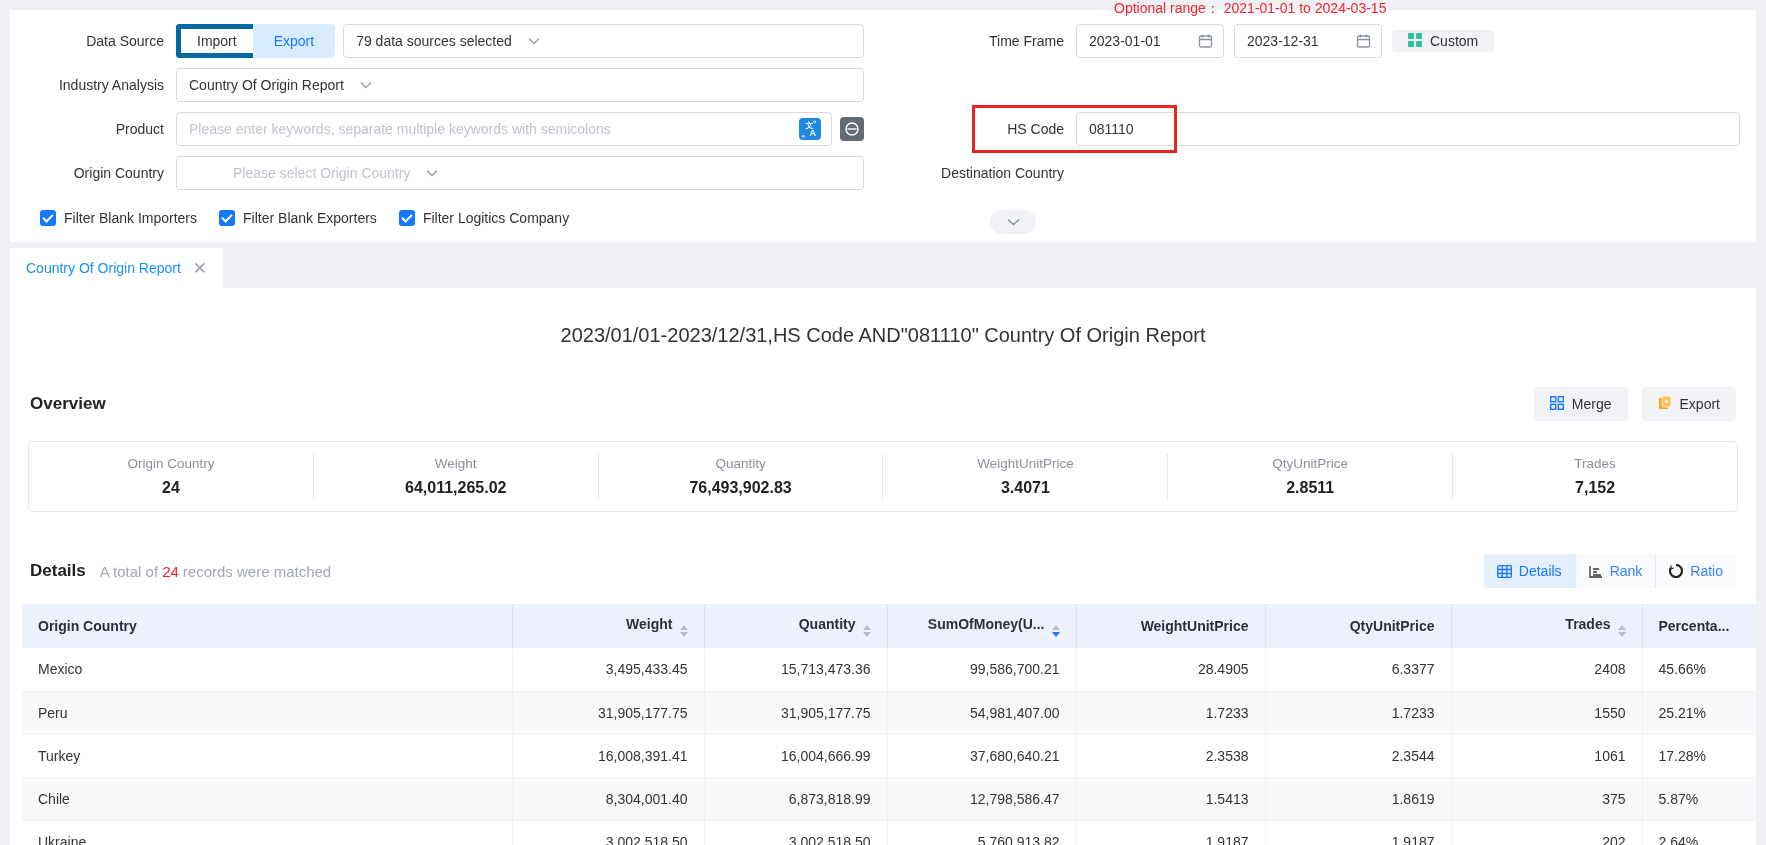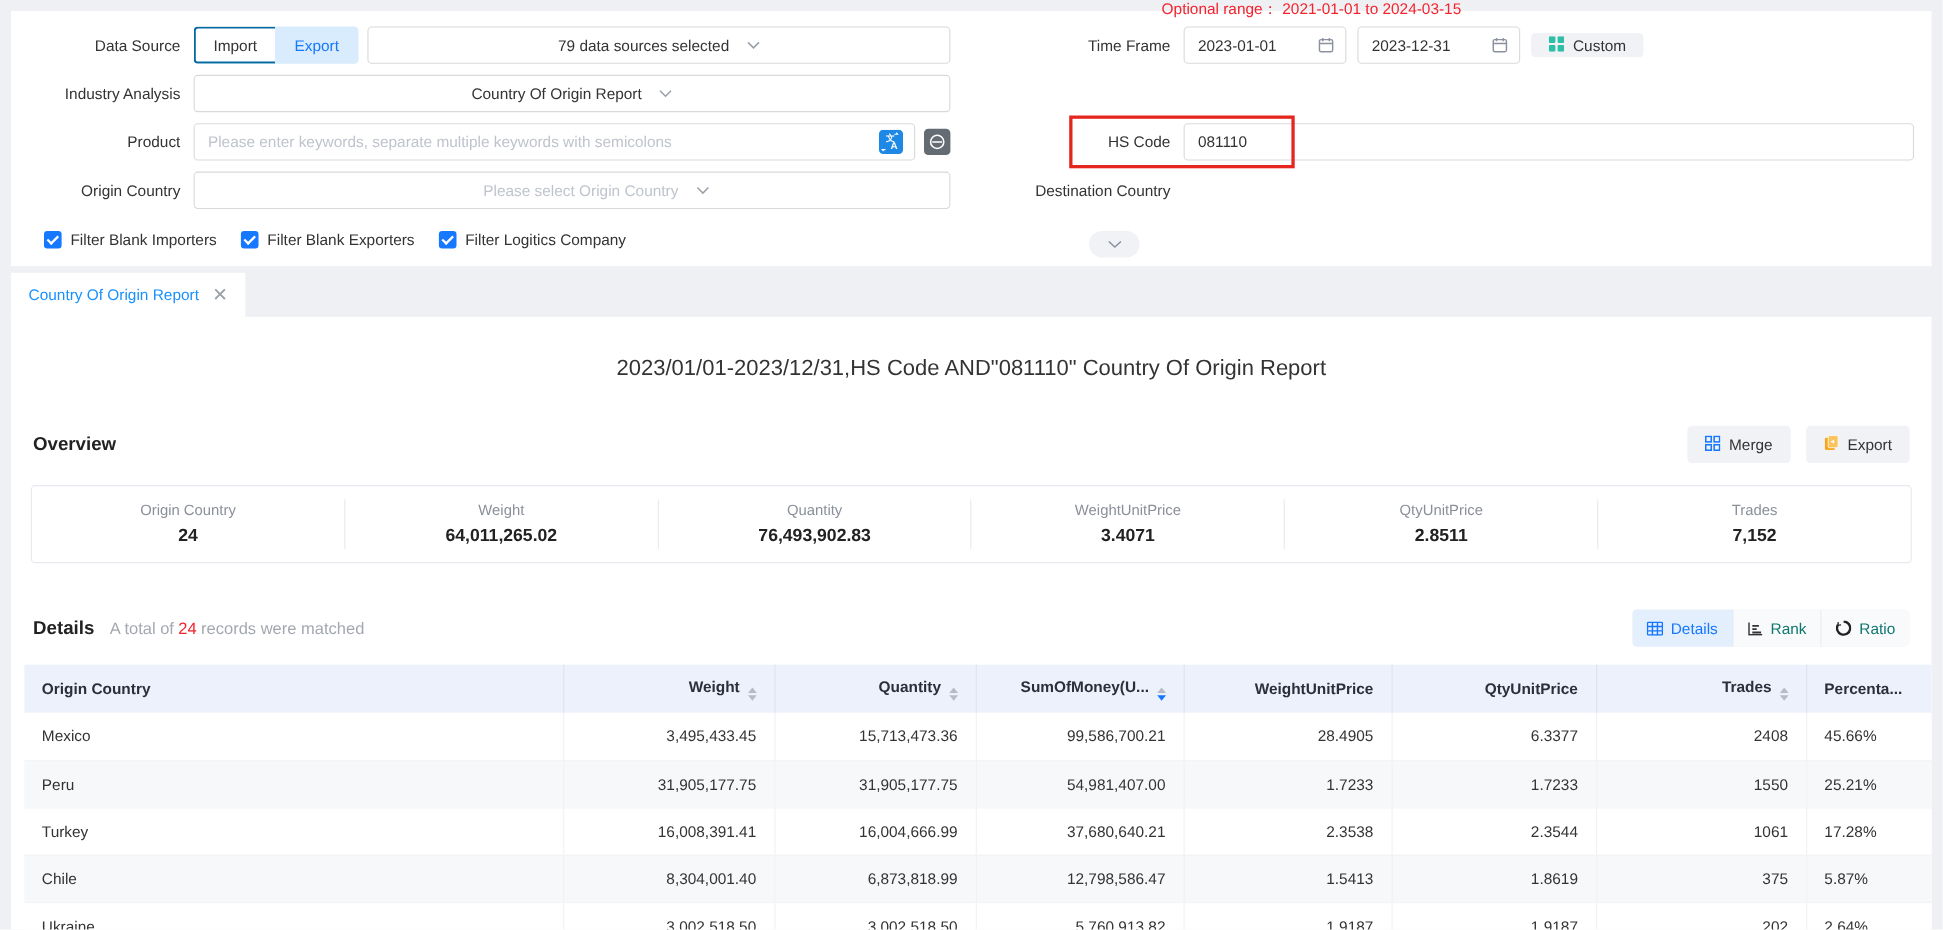--- a/index.html
+++ b/index.html
@@ -19,36 +19,36 @@
   .frow { display:flex; align-items:center; margin-bottom:10px; }
   .lbl { width:150px; text-align:right; padding-right:12px; color:#333; flex:none; }
   .lfield { width:688px; flex:none; display:flex; align-items:center; gap:8px; }
   .rlbl { width:212px; text-align:right; padding-right:12px; color:#333; flex:none; }
   .rfield { flex:1; display:flex; align-items:center; gap:10px; }
   .inputbox, .selectbox {
     height:34px; border:1px solid #d9d9d9; border-radius:4px;
     background:#fff; display:flex; align-items:center;
     padding:0 12px; width:100%; position:relative;
   }
-  .selectbox { justify-content:center; cursor:pointer;gap:16px; }
+  .selectbox { justify-content:flex-start; cursor:pointer;gap:16px; }
   .selectbox .val { color:#333; }
   .selectbox .ph, input::placeholder { color:#bfc4cc;margin-left:44px; }
   input { border:none; outline:none; width:100%; height:100%; font-size:14px; font-family:inherit; color:#333; background:transparent; }
   .chev svg { display:block; }
   
   .seg { display:flex; flex:none; }
   .seg-btn {
     height:34px; padding:12px 16px; display:flex; align-items:center;
-    border:2px solid #0369a1; background:#fff; cursor:pointer; color:#333;
+    border:5px solid #0369a1; background:#fff; cursor:pointer; color:#333;
   }
   .seg-btn.first { border-radius:4px 0 0 4px; border-right:none; }
   .seg-btn.active { background:#d9ecfd; border-color:#d9ecfd; color:#1677ff; border-radius:0 4px 4px 0; }
   
   .opt-range {
-    position:absolute; top:-10px; left:1046px;
+    position:absolute; top:-10px; left:1104px;
     color:#f5222d; font-size:14px; background:transparent; white-space:nowrap;
   }
   
   .datebox { width:148px; flex:none; }
   .custom-btn {
     height:22px; flex:none; display:flex; align-items:center; gap:8px;
     background:#f1f2f6; border-radius:4px; padding:0 16px; cursor:pointer; color:#333;
   }
   
   .in-icon { position:absolute; right:10px; top:50%; transform:translateY(-50%); cursor:pointer; display:flex; }
@@ -112,21 +112,21 @@
   .stat { flex:1; text-align:center; padding:2px 8px; border-right:1px solid #e7e9ee; }
   .stat:last-child { border-right:none; }
   .stat .s-lbl { color:#8a8f99; font-size:13.5px; margin-bottom:8px; }
   .stat .s-val { color:#222; font-size:16px; font-weight:bold; }
   .details-bar { margin:42px 20px 0; display:flex; align-items:center; }
   .matched { margin-left:14px; color:#a3a8b0; font-size:15px; }
   .matched .red { color:#f5222d; padding:0 4px; }
   .view-group { margin-left:auto; display:flex; background:#f5f6f8; border-radius:4px; overflow:hidden; }
   .view-btn {
     height:34px; padding:0 13px; display:flex; align-items:center; gap:7px;
-    cursor:pointer; color:#0f766e; border-right:1px solid #e6e9ef; background:#f9fafb;
+    cursor:pointer; color:#3b82f6; border-right:1px solid #e6e9ef; background:#f9fafb;
   }
   .view-btn:last-child { border-right:none; }
   .view-btn.active { background:#e3effd; color:#1677ff; }
   
   .table-wrap { margin:16px 0 0 12px; overflow:hidden; }
   table { border-collapse:collapse; table-layout:fixed; width:1754px; }
   th {
     background:#edf1fb; height:44px; font-weight:bold; color:#2a2f3a; font-size:14px;
     padding:0 16px; border-right:1px solid #dde2f0; text-align:right; cursor:pointer;
   }

